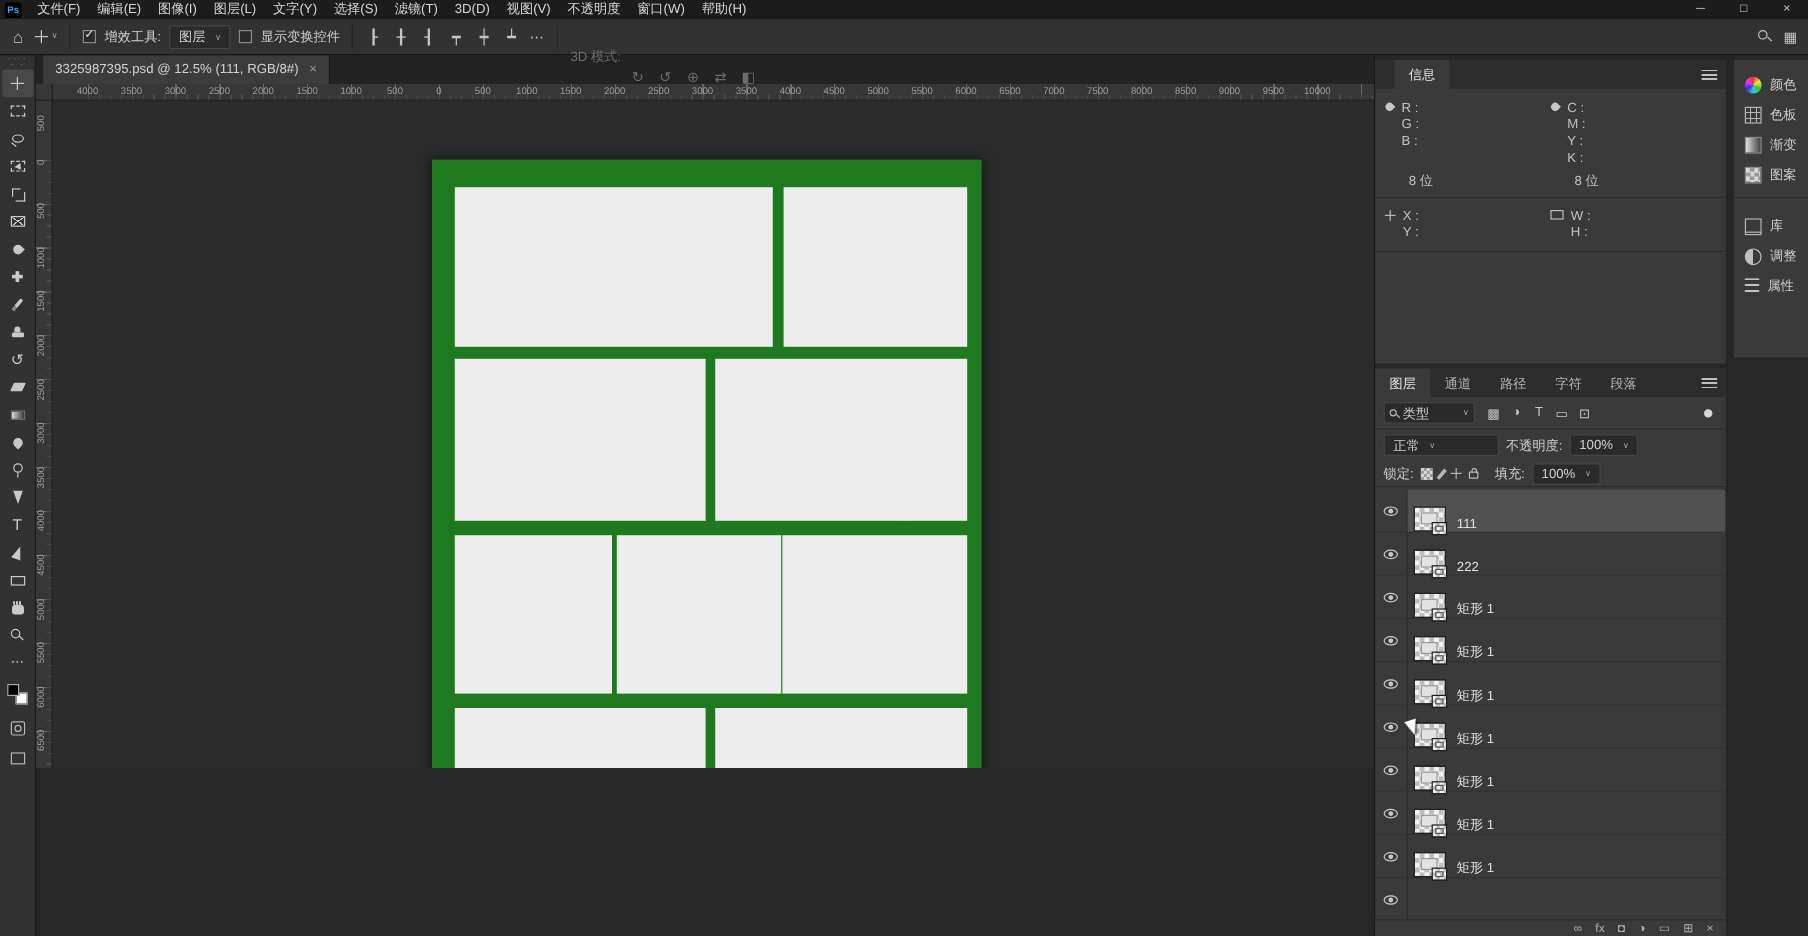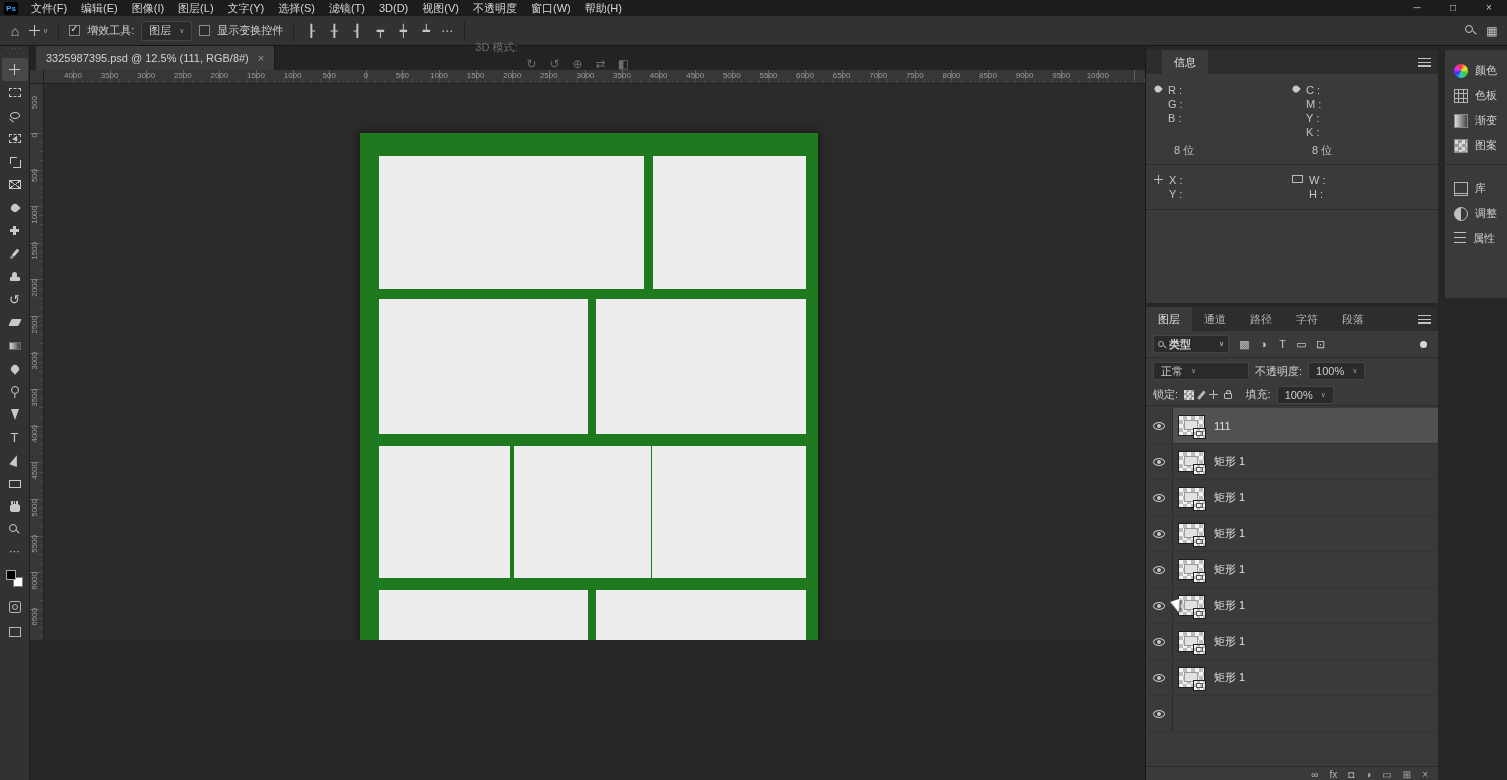--- a/index.html
+++ b/index.html
@@ -133,41 +133,41 @@
   .ri-gradients { border:1px solid #8a8a8a; background:linear-gradient(90deg,#ddd,#444); }
   .ri-patterns { background:repeating-conic-gradient(#9a9a9a 0% 25%, #d8d8d8 0% 50%); background-size:7px 7px; border:1px solid #8a8a8a; }
   .ri-libraries { border:1px solid #b5b5b5; background:linear-gradient(#b5b5b5,#b5b5b5) 0 10px/14px 1px no-repeat; }
   .ri-adjustments { border:1px solid #c0c0c0; border-radius:50%; background:linear-gradient(90deg,#c0c0c0 50%, transparent 50%); }
   .ri-properties { background:repeating-linear-gradient(to bottom,#c0c0c0 0 1.4px, transparent 1.4px 5px); width:12px; }
 
   
   .layers-panel { left:0; top:261px; width:292px; bottom:0; overflow:hidden; }
   .lp-tabs { height:24px; background:#2d2d2d; display:flex; }
   .lp-filter { height:27px; display:flex; align-items:center; padding:0 7px; gap:6px; border-bottom:1px solid #2c2c2c; }
-  .search-select { width:76px; height:18px; background:#2a2a2a; border:1px solid #454545; border-radius:2px; display:flex; align-items:center; gap:4px; padding:0 4px;font-weight:bold; }
+  .search-select { width:76px; height:18px; background:#2a2a2a; border:1px solid #454545; border-radius:2px; display:flex; align-items:center; gap:4px; padding:0 4px; }
   .search-select::after { content:"∨"; font-size:7px; color:#a0a0a0; margin-left:auto; }
   .mini-zoom { width:6px; height:6px; border:1.2px solid #b5b5b5; border-radius:50%; position:relative; flex:none; margin-right:1px; }
   .mini-zoom::after { content:""; position:absolute; width:3.5px; height:1.2px; background:#b5b5b5; right:-3.5px; bottom:-1.5px; transform:rotate(45deg); }
   .fi { width:19px; text-align:center; color:#c5c5c5; font-size:11px; }
   .fi-dot { width:7px; height:7px; border-radius:50%; background:#d5d5d5; margin-left:auto; margin-right:4px; }
   .lp-blend { height:26px; display:flex; align-items:center; padding:0 7px; gap:6px; }
   .lp-lock { height:22px; display:flex; align-items:center; padding:0 7px; gap:6px; border-bottom:1px solid #2c2c2c; }
   .sel-sm { height:18px; }
   .li { flex:none; }
   .li-checker { width:10px; height:10px; background:repeating-conic-gradient(#9a9a9a 0% 25%, #d8d8d8 0% 50%); background-size:5px 5px; }
   .li-pen { width:2.5px; height:10px; background:#b5b5b5; border-radius:1px; transform:rotate(40deg); }
   .li-move { width:9px; height:9px; background:linear-gradient(#b5b5b5,#b5b5b5) center/9px 1px no-repeat, linear-gradient(#b5b5b5,#b5b5b5) center/1px 9px no-repeat; }
   .ic-lock { width:8px; height:6px; border:1px solid #bbb; border-radius:1px; position:relative; margin-top:3px; }
   .ic-lock::before { content:""; position:absolute; top:-4px; left:1.5px; width:3px; height:3px; border:1px solid #bbb; border-bottom:none; border-radius:2.5px 2.5px 0 0; }
   .lp-list { position:absolute; top:101px; left:0; right:0; bottom:14px; overflow:hidden; }
   .layer-row { height:36px; display:flex; align-items:stretch; border-bottom:1px solid #343434; }
   .lr-eye { width:27px; border-right:1px solid #2c2c2c; display:flex; align-items:center; justify-content:center; flex:none; }
   .eye { width:12px; height:8px; border:1px solid #c8c8c8; border-radius:50%; position:relative; }
   .eye::after { content:""; position:absolute; left:50%; top:50%; width:4px; height:4px; background:#c8c8c8; border-radius:50%; transform:translate(-50%,-50%); }
-  .lr-body { flex:1; display:flex; align-items:center; gap:9px; padding-left:5px; }
+  .lr-body { flex:1; display:flex; align-items:flex-end; gap:9px; padding-left:5px; }
   .layer-row.selected .lr-body { background:#515151; }
   .thumb { width:27px; height:21px; border:1px solid #1e1e1e; position:relative; flex:none;
     background:repeating-conic-gradient(#bdbdbd 0% 25%, #f2f2f2 0% 50%); background-size:8px 8px; }
   .thumb.solid { background:#1f7a1f; }
   .thumb-shape { position:absolute; left:5px; top:4px; right:6px; bottom:5px; background:#e2e2e2; border:1px solid #9a9a9a; }
   .thumb-badge { position:absolute; right:-2px; bottom:-4px; width:13px; height:11px; border:1px solid #1e1e1e;
     background:repeating-conic-gradient(#bdbdbd 0% 25%, #f2f2f2 0% 50%); background-size:6px 6px; }
   .thumb-badge::after { content:""; position:absolute; inset:2px; border:1px solid #555; }
   .lr-name { color:#e0e0e0; }
   .lp-footer { position:absolute; bottom:0; left:0; right:0; height:14px; border-top:1px solid #2c2c2c; background:#3a3a3a;
@@ -541,20 +541,32 @@
           </div>
           <div class="layer-row">
             <div class="lr-eye">
               <span class="eye"></span>
             </div>
             <div class="lr-body">
               <span class="thumb">
                 <span class="thumb-shape"></span>
                 <span class="thumb-badge"></span>
               </span>
+              <span class="lr-name">222</span>
+            </div>
+          </div>
+          <div class="layer-row">
+            <div class="lr-eye">
+              <span class="eye"></span>
+            </div>
+            <div class="lr-body">
+              <span class="thumb">
+                <span class="thumb-shape"></span>
+                <span class="thumb-badge"></span>
+              </span>
               <span class="lr-name">矩形 1</span>
             </div>
           </div>
           <div class="layer-row">
             <div class="lr-eye">
               <span class="eye"></span>
             </div>
             <div class="lr-body">
               <span class="thumb">
                 <span class="thumb-shape"></span>

